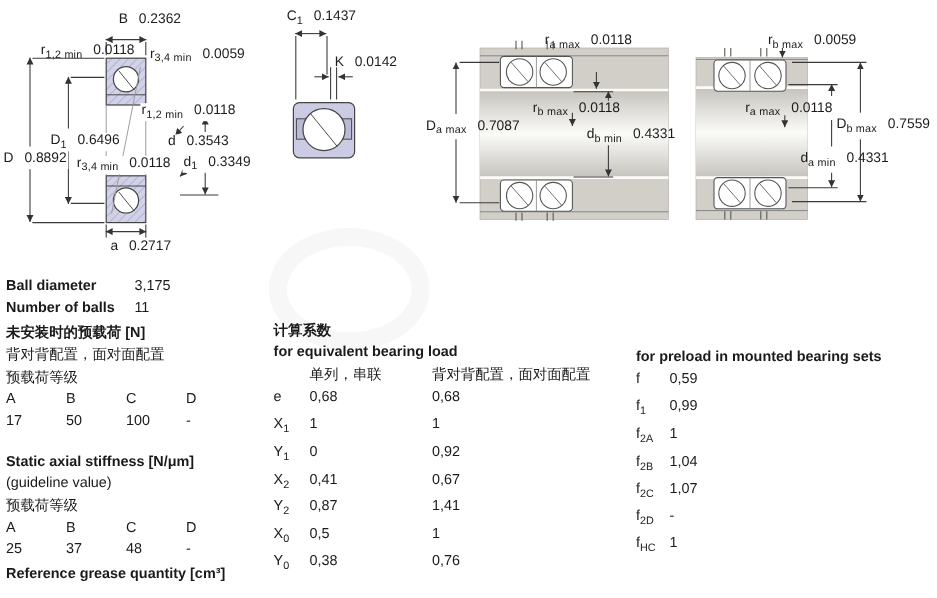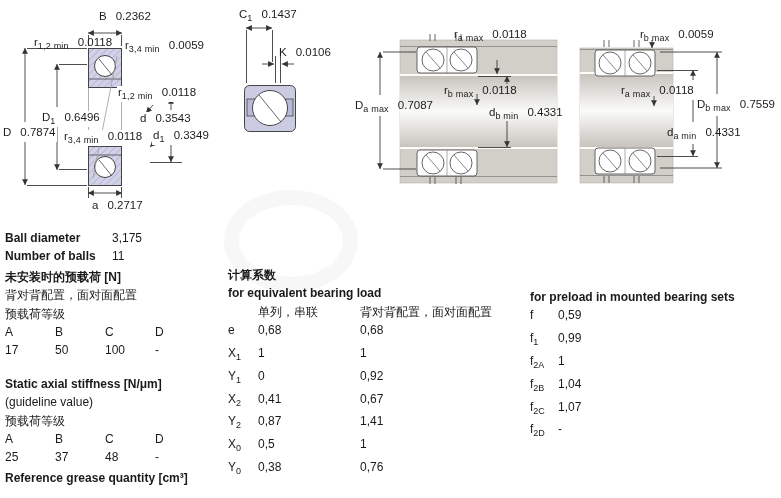--- a/index.html
+++ b/index.html
@@ -183,28 +183,28 @@
     </g>
   </svg>
 
   <div class="watermark" style="left:224px;top:190px;width:104px;height:72px;"></div>
 
   <div class="dim" style="left:99px;top:10px"><span>B</span><sub></sub><span class="v">0.2362</span></div>
   <div class="dim" style="left:34px;top:36px"><span>r</span><sub>1,2 min</sub><span class="v">0.0118</span></div>
   <div class="dim" style="left:125px;top:39px"><span>r</span><sub>3,4 min</sub><span class="v">0.0059</span></div>
   <div class="dim wbg" style="left:117px;top:86px"><span>r</span><sub>1,2 min</sub><span class="v">0.0118</span></div>
   <div class="dim wbg" style="left:41px;top:111px"><span>D</span><sub>1</sub><span class="v">0.6496</span></div>
-  <div class="dim wbg" style="left:2px;top:126px"><span>D</span><sub></sub><span class="v">0.7874</span></div>
+  <div class="dim wbg" style="left:2px;top:126px"><span>D</span><sub></sub><span class="v">0.8892</span></div>
   <div class="dim wbg" style="left:139px;top:112px"><span>d</span><sub></sub><span class="v">0.3543</span></div>
   <div class="dim wbg" style="left:63px;top:130px"><span>r</span><sub>3,4 min</sub><span class="v">0.0118</span></div>
   <div class="dim wbg" style="left:152px;top:129px"><span>d</span><sub>1</sub><span class="v">0.3349</span></div>
   <div class="dim" style="left:92px;top:199px"><span>a</span><sub></sub><span class="v">0.2717</span></div>
 
   <div class="dim" style="left:239px;top:8px"><span>C</span><sub>1</sub><span class="v">0.1437</span></div>
-  <div class="dim" style="left:279px;top:46px"><span>K</span><sub></sub><span class="v">0.0106</span></div>
+  <div class="dim" style="left:279px;top:46px"><span>K</span><sub></sub><span class="v">0.0142</span></div>
 
   <div class="dim" style="left:454px;top:28px"><span>r</span><sub>a max</sub><span class="v">0.0118</span></div>
   <div class="dim" style="left:355px;top:99px"><span>D</span><sub>a max</sub><span class="v">0.7087</span></div>
   <div class="dim" style="left:444px;top:84px"><span>r</span><sub>b max</sub><span class="v">0.0118</span></div>
   <div class="dim" style="left:489px;top:106px"><span>d</span><sub>b min</sub><span class="v">0.4331</span></div>
 
   <div class="dim" style="left:640px;top:28px"><span>r</span><sub>b max</sub><span class="v">0.0059</span></div>
   <div class="dim" style="left:621px;top:84px"><span>r</span><sub>a max</sub><span class="v">0.0118</span></div>
   <div class="dim wbg" style="left:696px;top:98px"><span>D</span><sub>b max</sub><span class="v">0.7559</span></div>
   <div class="dim" style="left:667px;top:126px"><span>d</span><sub>a min</sub><span class="v">0.4331</span></div>
@@ -249,15 +249,16 @@
   </div>
 
   <div class="col" style="left:530px;top:288px;width:245px">
     <div class="b">for preload in mounted bearing sets</div>
     <div><span class="f0"><span>f</span><sub></sub></span><span>0,59</span></div>
     <div><span class="f0"><span>f</span><sub>1</sub></span><span>0,99</span></div>
     <div><span class="f0"><span>f</span><sub>2A</sub></span><span>1</span></div>
     <div><span class="f0"><span>f</span><sub>2B</sub></span><span>1,04</span></div>
     <div><span class="f0"><span>f</span><sub>2C</sub></span><span>1,07</span></div>
     <div><span class="f0"><span>f</span><sub>2D</sub></span><span>-</span></div>
+    <div><span class="f0"><span>f</span><sub>HC</sub></span><span>1</span></div>
   </div>
 
 </div>
 
 </body></html>

